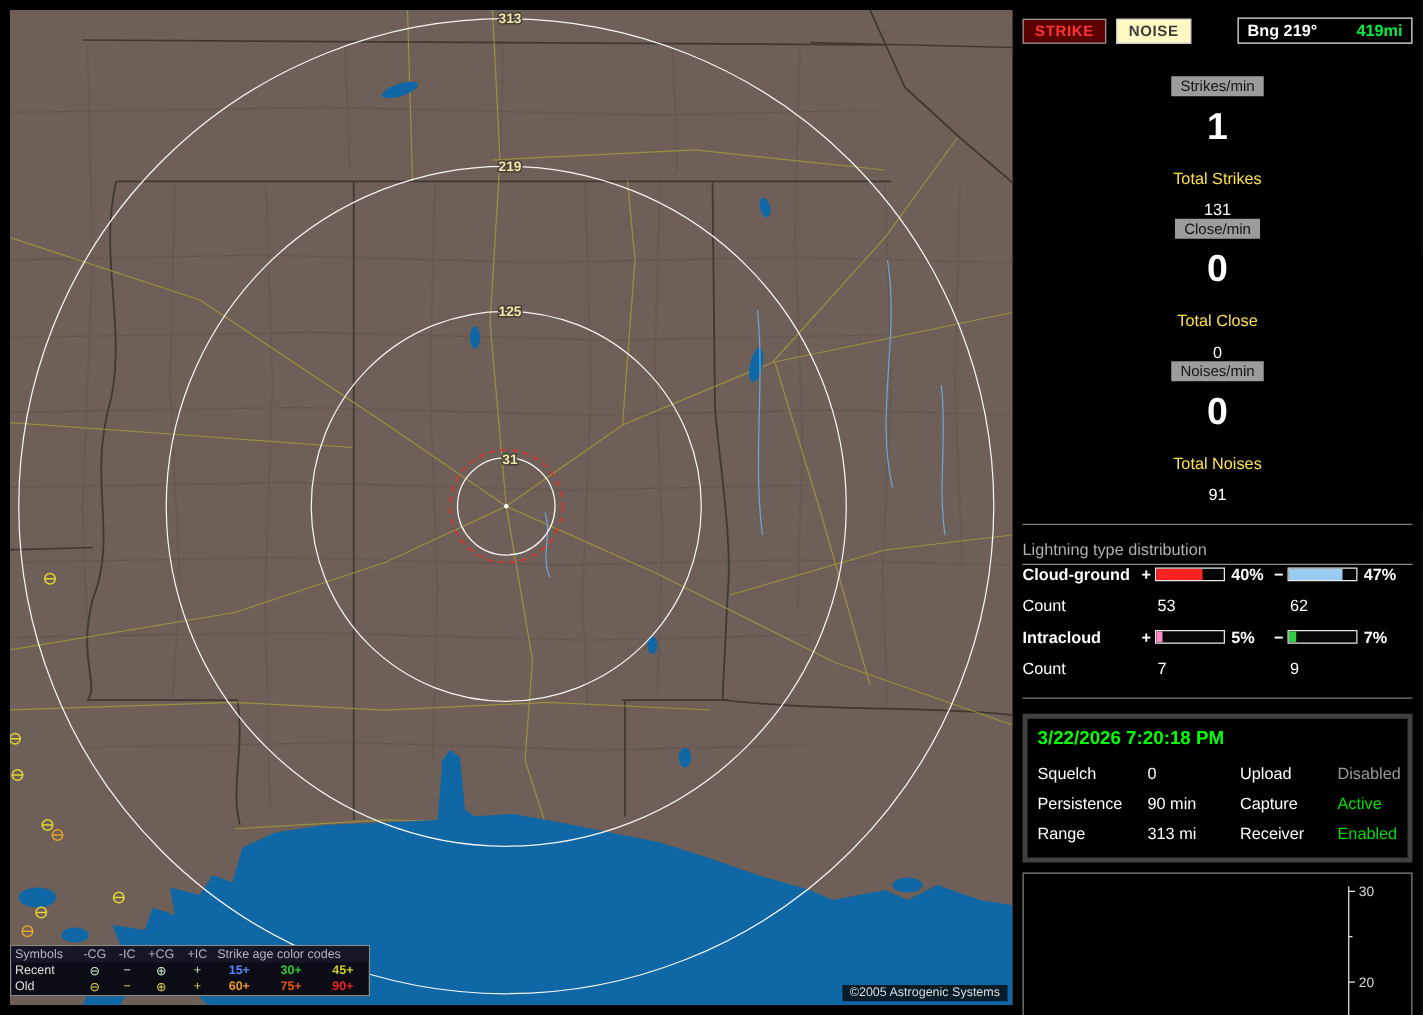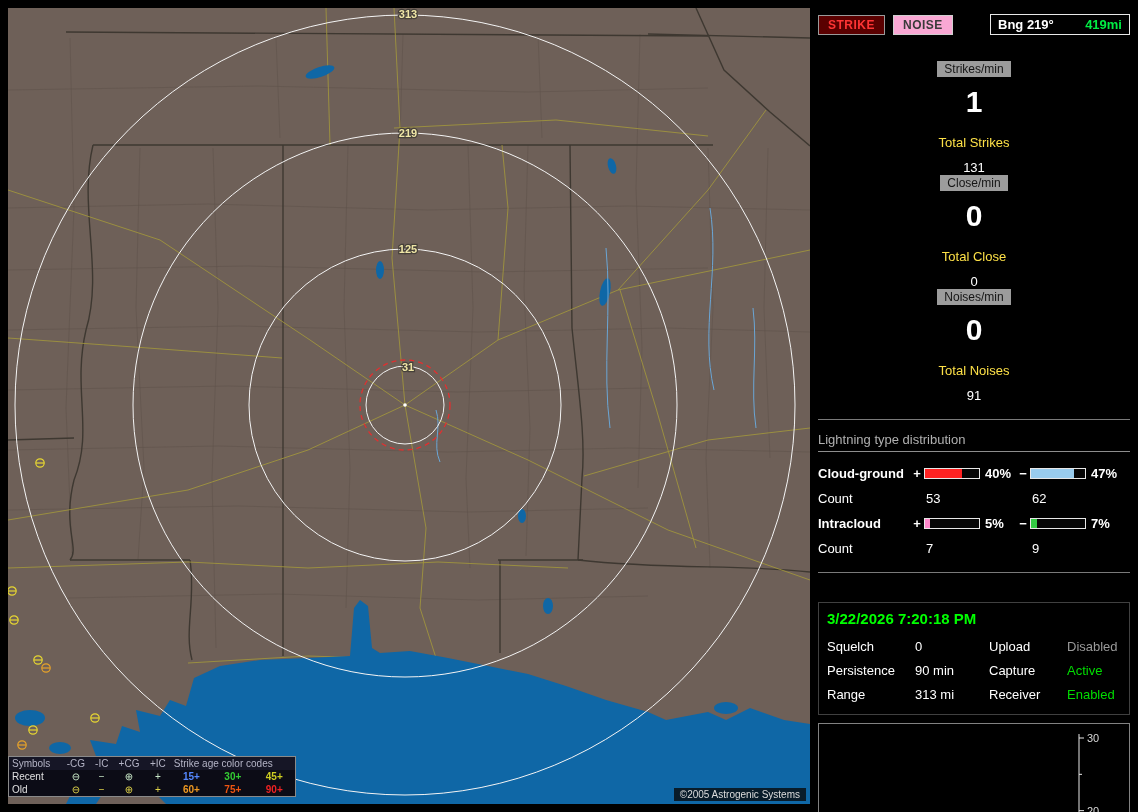--- a/index.html
+++ b/index.html
@@ -29,40 +29,40 @@
   .lg-label{color:#e0e0e0}
   .sym{text-align:center;font-size:10px}
   .age{font-weight:bold;text-align:center}
   .copyright{position:absolute;right:4px;bottom:3px;background:rgba(8,8,8,.78);color:#dcdcdc;font-size:10px;padding:1px 6px}
 
   
   .panel{position:absolute;left:818px;top:8px;width:312px;height:796px;color:#fff;font-size:13px;display:flex;flex-direction:column}
   .p-head{display:flex;align-items:center;gap:8px;margin:6px 0 26px}
   .btn{font-size:12px;font-weight:bold;padding:2px 9px;border:1px solid #aaa;cursor:pointer;font-family:inherit;letter-spacing:.5px}
   .btn-strike{background:#5a0000;color:#ff3434;border-color:#9a9a9a}
-  .btn-noise{background:#f9a8d4;color:#3a3a3a;border-color:#cfcfcf}
+  .btn-noise{background:#fef9c3;color:#3a3a3a;border-color:#cfcfcf}
   .bng{margin-left:auto;border:1px solid #e8e8e8;padding:2px 7px;display:flex;gap:12px;font-weight:bold;min-width:140px;justify-content:space-between;background:#000}
   .bng-dist{color:#00ee44}
 
   .stats{display:grid;grid-template-columns:1fr;text-align:center;padding-bottom:16px;border-bottom:1px solid #7a7a7a}
   .stat-chip{display:inline-block;background:#9c9c9c;color:#151515;font-size:12px;padding:1px 7px}
   .stat-num{font-size:30px;font-weight:bold;margin:8px 0 16px}
   .stat-tlabel{margin-bottom:10px;color:#fde047}
 
   .dist-sec{padding:12px 0 16px;border-bottom:1px solid #7a7a7a}
-  .dist-title{color:#b0b0b0;padding-bottom:4px;border-bottom:1px solid #8d8d8d;margin-bottom:14px}
+  .dist-title{color:#b0b0b0;padding-bottom:4px;border-bottom:1px solid #8d8d8d;}
   .dgrid{display:grid;grid-template-columns:92px 14px 56px 36px 14px 56px 30px;align-items:center;row-gap:10px}
   .dname{font-weight:bold}
   .sign{text-align:center;font-weight:bold}
   .bar{height:11px;border:1px solid #e8e8e8;background:#060606;overflow:hidden}
   .bar i{display:block;height:100%;width:0}
   .pct{font-weight:bold;padding-left:5px}
   .cnt{padding-left:2px}
 
-  .status-box{border:1px solid #404040;margin-top:29px;padding-bottom:12px}
+  .status-box{border:4px solid #404040;margin-top:12px;padding-bottom:12px}
   .dt{color:#00ff00;font-weight:bold;font-size:15px;padding:7px 8px 12px}
   .sgrid{display:grid;grid-template-columns:88px 74px 78px auto;row-gap:9px;padding:0 8px}
 
   .sess-box{border:1px solid #828282;margin-top:8px;flex:1;display:flex;flex-direction:column;padding:8px}
   .ugrid{display:grid;grid-template-columns:86px 72px 82px auto;row-gap:10px;margin-bottom:8px}
   .lbl{color:#a8a8a8}
   .tick{fill:#d8d8d8;font-size:11px;font-family:"Liberation Sans",sans-serif}
 </style>
 </head>
 <body>

